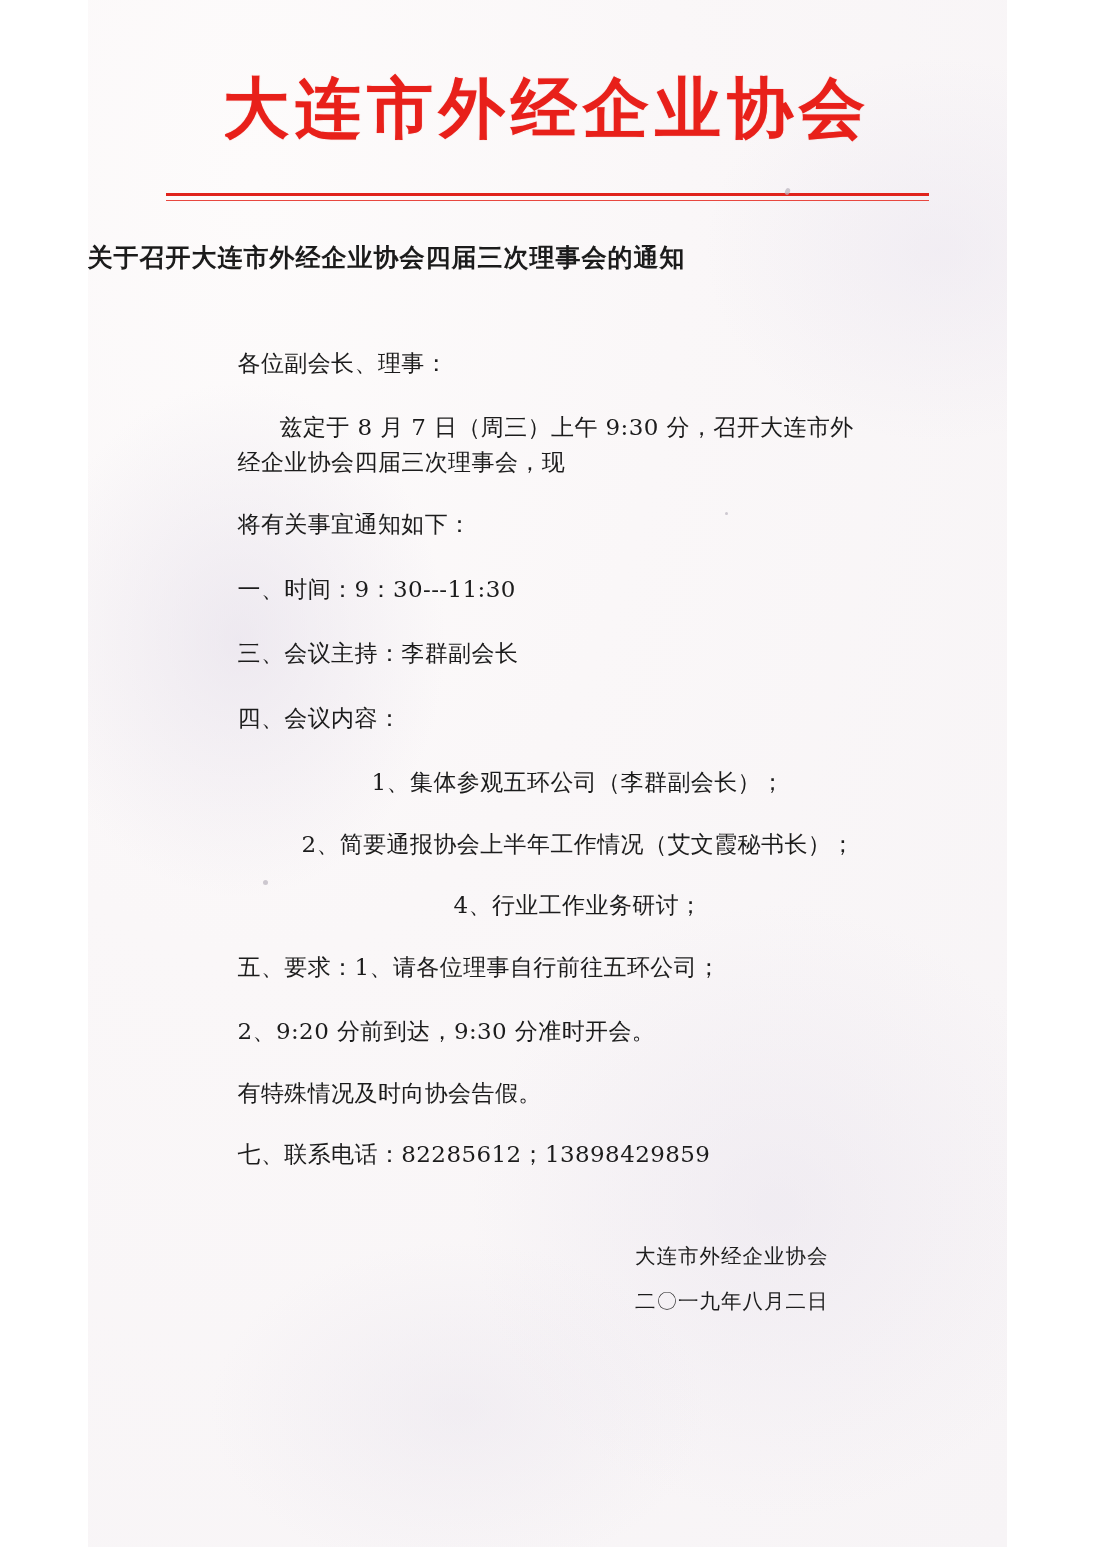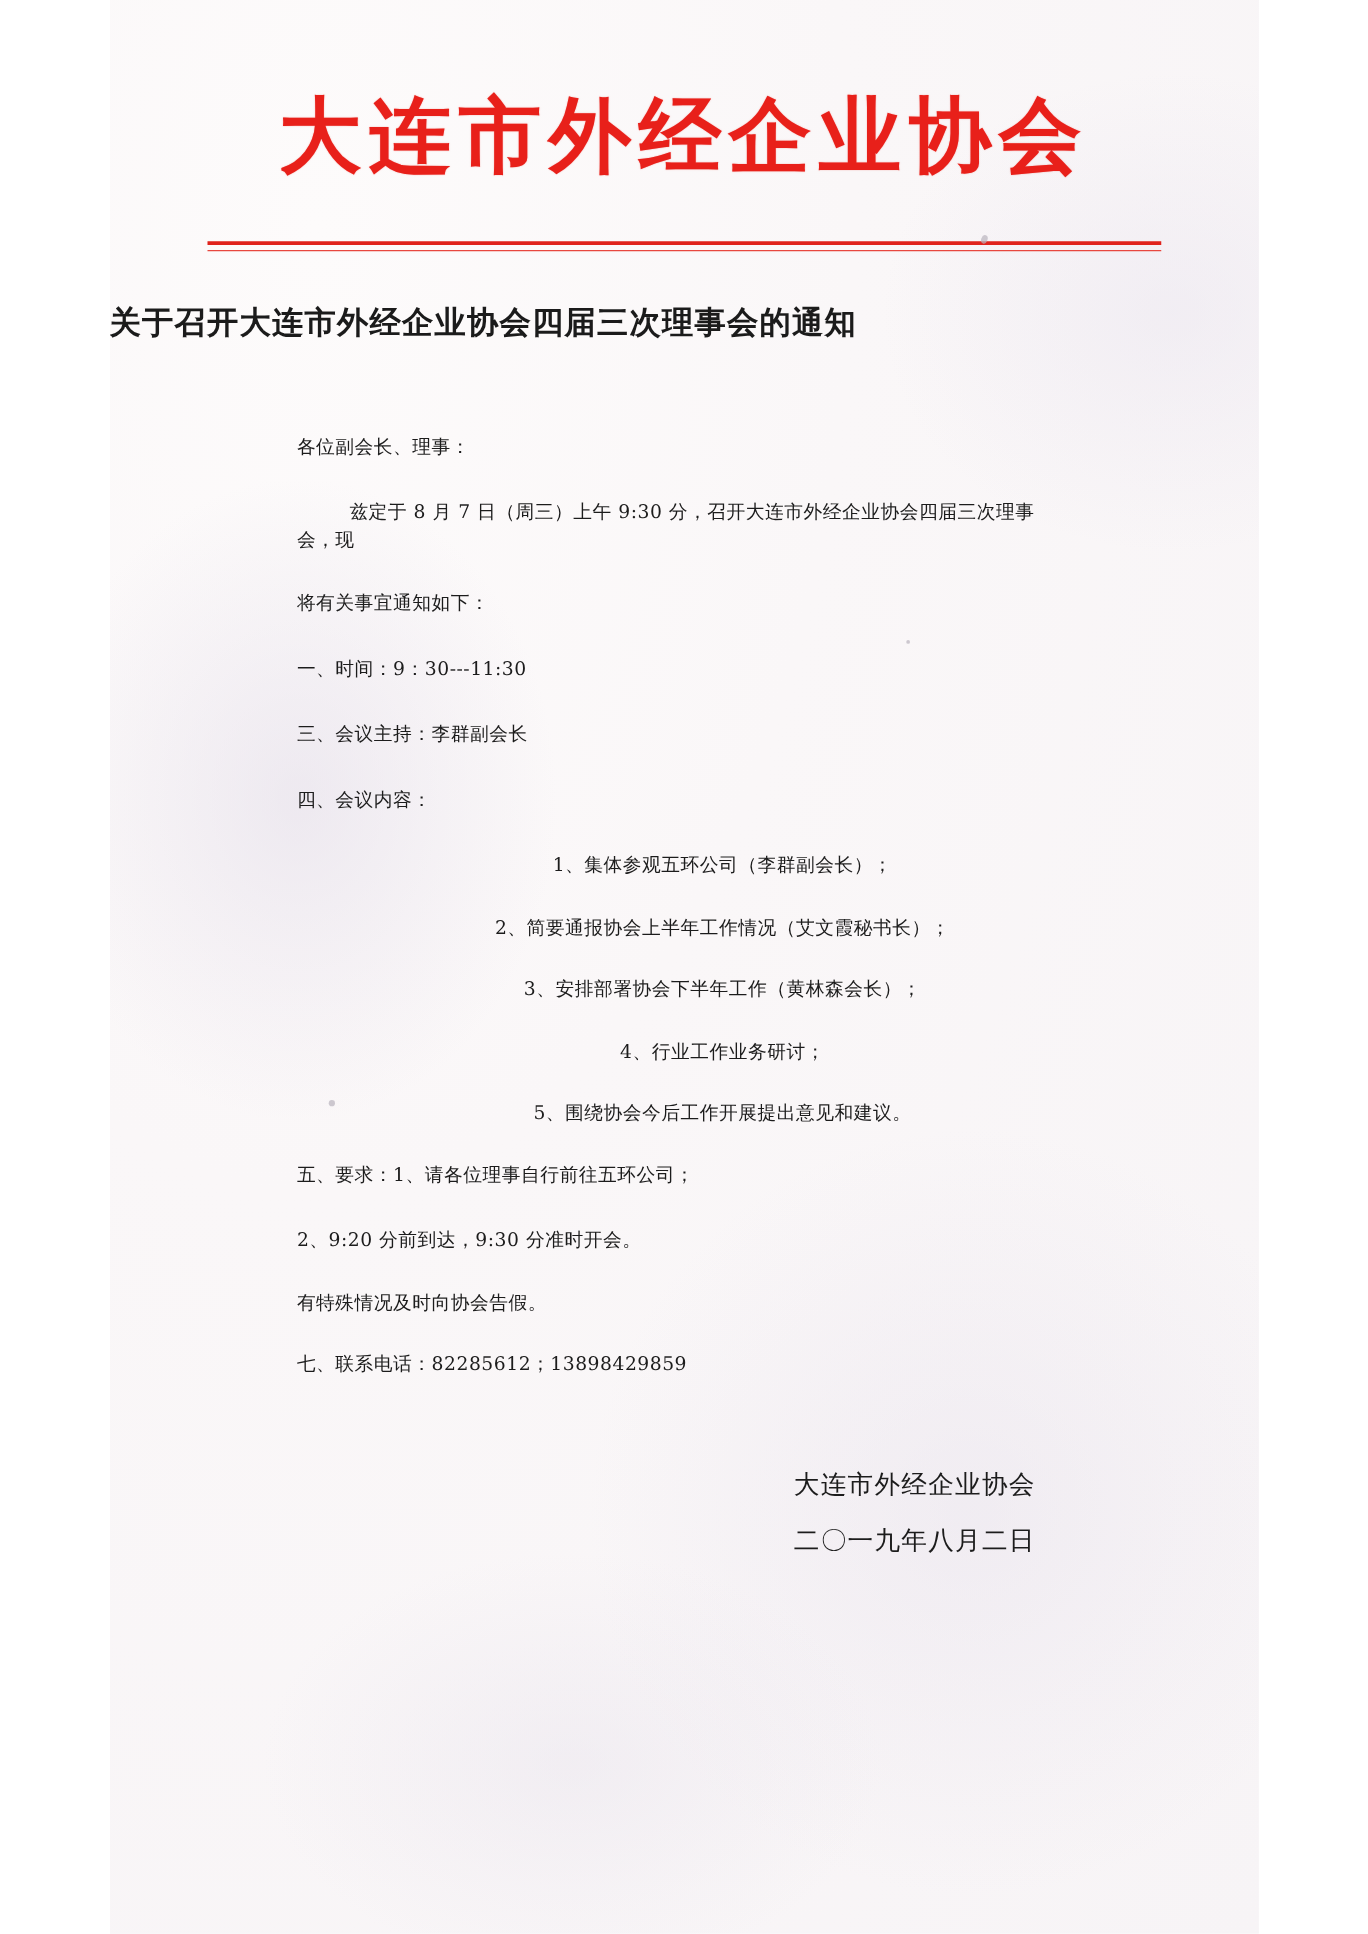--- a/index.html
+++ b/index.html
@@ -71,21 +71,21 @@
     font-family: "DejaVu Serif", "Liberation Serif", serif;
     font-weight: bold;
     font-size: 25px;
     color: #1b1b1b;
     letter-spacing: 1px;
   }
 
   .body-block {
     margin: 72px 150px 0 150px;
     font-family: "DejaVu Serif", "Liberation Serif", serif;
-    font-size: 15px;
+    font-size: 23px;
     color: #1c1c1c;
     line-height: 1.5;
   }
   .para {
     margin-bottom: 30px;
     letter-spacing: 0.4px;
   }
   .para.indent {
     text-indent: 42px;
   }
@@ -159,25 +159,23 @@
 
 
       <div class="para">三、会议主持：李群副会长</div>
 
       <div class="para">四、会议内容：</div>
 
       <div class="sub">1、集体参观五环公司（李群副会长）；</div>
 
       <div class="sub">2、简要通报协会上半年工作情况（艾文霞秘书长）；</div>
 
-      <div class="sub">3、安排部署协会下半年工作（黄林森会长）；</div>
 
       <div class="sub">4、行业工作业务研讨；</div>
 
-      <div class="sub">5、围绕协会今后工作开展提出意见和建议。</div>
 
       <div class="para">五、要求：1、请各位理事自行前往五环公司；</div>
 
       <div class="sub2">2、9:20 分前到达，9:30 分准时开会。</div>
 
       <div class="sub2">有特殊情况及时向协会告假。</div>
 
 
       <div class="para">七、联系电话：82285612；13898429859</div>
 

